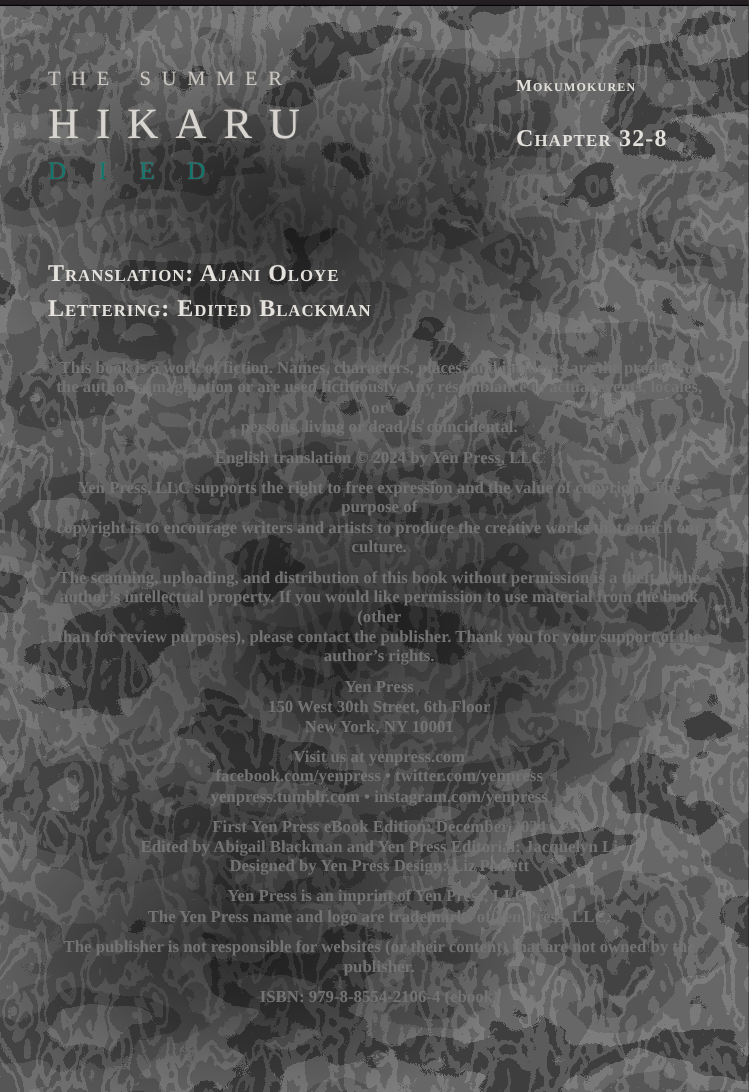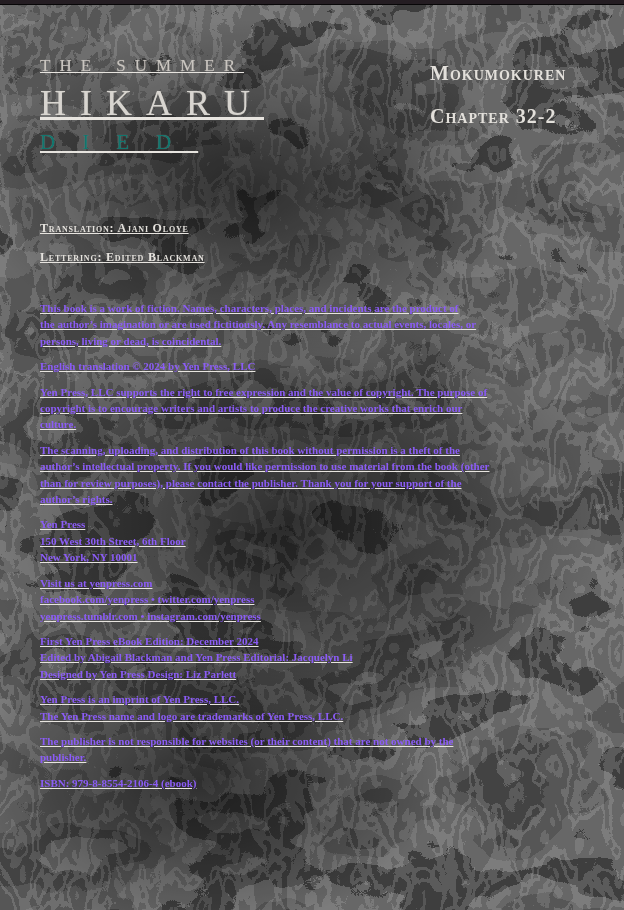--- a/index.html
+++ b/index.html
@@ -10,57 +10,57 @@
     color: #e7e4df;
     -webkit-font-smoothing: antialiased;
   }
   .art { position: absolute; left: 0; top: 0; z-index: 0; }
   .topbar {
     position: absolute; top: 0; left: 0; width: 624px; height: 4px;
     background: #241d22; border-bottom: 1px solid #070607; z-index: 2;
   }
   .content {
     position: absolute; inset: 0; z-index: 1;
-    padding: 56px 30px 0 40px; box-sizing: border-box; text-decoration: underline;
+    padding: 56px 30px 0 40px; box-sizing: border-box;
   }
   .header { position: relative; height: 124px; }
   .t1 {
     font-size: 17px; letter-spacing: 9px; word-spacing: 3px;
     color: #c9c5c0; line-height: 20px;
     text-shadow: 0 0 1px #8a8782;
   }
   .t2 {
     font-size: 36px; letter-spacing: 14px; line-height: 46px;
     color: #d8d5d0; margin-top: 4px;
     text-shadow: 0 0 1px #9a9792;
   }
   .t3 {
     font-size: 21px; letter-spacing: 27px; line-height: 24px;
     color: #0f766e; margin-top: 4px;
     text-shadow: 0 0 1px #8a8782;
   }
   .byline { position: absolute; left: 390px; top: 6px; width: 180px; }
   .author {
-    font-variant: small-caps; font-weight: 700; font-size: 20px;
+    font-variant: small-caps; font-weight: 700; font-size: 14px;
     letter-spacing: 1px; color: #e3e0db; line-height: 22px;
   }
   .chapter {
     font-variant: small-caps; font-weight: 700; font-size: 20px;
     letter-spacing: 1px; color: #e3e0db; margin-top: 20px; line-height: 24px;
   }
   .credits { margin-top: 34px; }
   .credit-line {
-    font-variant: small-caps; font-weight: 700; font-size: 12px;
+    font-variant: small-caps; font-weight: 700; font-size: 20px;
     letter-spacing: 0.8px; line-height: 29px; color: #e5e2dd;
   }
   .colophon { margin-top: 28px; width: 552px; }
   .colophon p {
     margin: 0 0 9px 0;
-    font-size: 11px; font-weight: 700; line-height: 16.4px;
-    white-space: pre-line; color: #8b5cf6;
+    font-size: 14px; font-weight: 700; line-height: 16.4px;
+    white-space: pre-line; color: #737373; text-align: center;
   }
 </style>
 </head>
 <body>
 
 <svg class="art" width="624" height="910" viewBox="0 0 624 910" aria-hidden="true">
   <defs>
     <filter id="bands" x="-5%" y="-5%" width="110%" height="110%">
       <feTurbulence type="fractalNoise" baseFrequency="0.0062 0.0108" numOctaves="4" seed="14"></feTurbulence>
       <feColorMatrix type="matrix" values="1 0 0 0 0  1 0 0 0 0  1 0 0 0 0  0 0 0 0 1"></feColorMatrix>
@@ -97,21 +97,21 @@
 
 <div class="content">
 
   <div class="header">
     <div class="t1">THE SUMMER</div>
     <div class="t2">HIKARU</div>
     <div class="t3">DIED</div>
 
     <div class="byline">
       <div class="author">Mokumokuren</div>
-      <div class="chapter">Chapter 32-2</div>
+      <div class="chapter">Chapter 32-8</div>
     </div>
   </div>
 
   <div class="credits">
     <div class="credit-line">Translation: Ajani Oloye</div>
     <div class="credit-line">Lettering: Edited Blackman</div>
   </div>
 
   <div class="colophon">
     <p>This book is a work of fiction. Names, characters, places, and incidents are the product of

